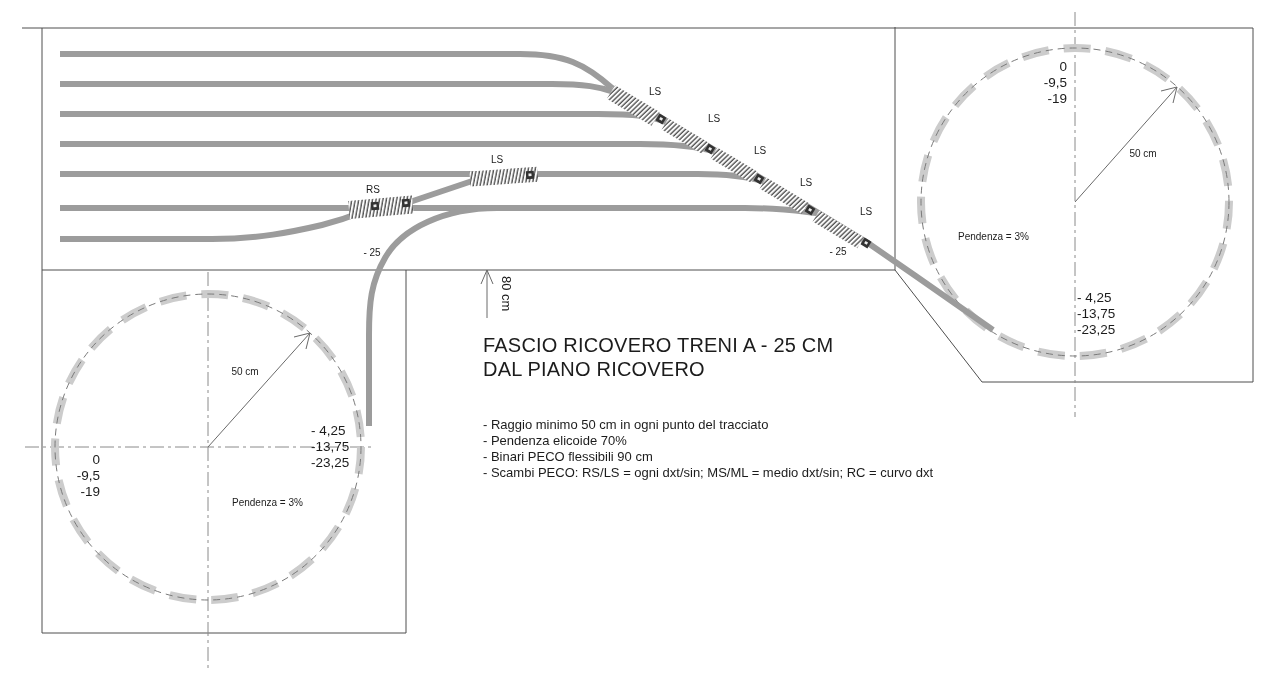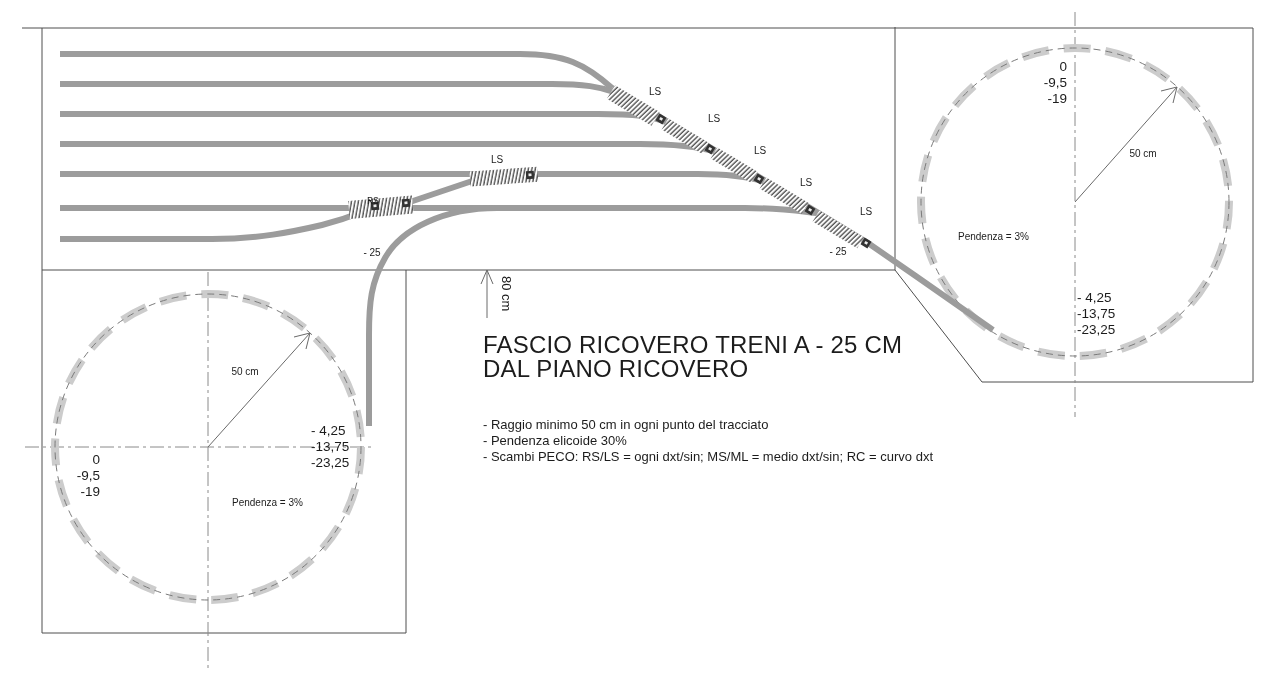--- a/index.html
+++ b/index.html
@@ -1,21 +1,21 @@
 <!DOCTYPE html>
 <html><head>
 <meta charset="utf-8">
 <style>
   html,body{margin:0;padding:0;background:#fff;}
   .stage{position:relative;width:1280px;height:687px;background:#ffffff;overflow:hidden;
          font-family:"Liberation Sans",sans-serif;color:#1c1c1c;}
   .stage svg{position:absolute;left:0;top:0;}
   .lbl{position:absolute;white-space:nowrap;font-size:10px;line-height:15px;}
   .c{transform:translateX(-50%);}
-  .title{font-size:24px;line-height:24px;letter-spacing:.2px;}
+  .title{font-size:20px;line-height:24px;letter-spacing:.2px;}
   .notes{font-size:13px;line-height:16px;}
   .levels{font-size:13.5px;line-height:16px;}
   .levels.right{text-align:right;}
   .rot90{transform:rotate(90deg);transform-origin:0 0;font-size:13px;}
   .borders path{stroke:#4e4e4e;stroke-width:1;fill:none;}
   .cl path{stroke:#8a8a8a;stroke-width:1;fill:none;stroke-dasharray:14 4 3 4;}
   .helix-thick{stroke:#cccccc;stroke-width:8;fill:none;stroke-dasharray:27 15;}
   .helix-thin{stroke:#7a7a7a;stroke-width:1;fill:none;stroke-dasharray:7 5;}
   .trk path{stroke:#9c9c9c;stroke-width:6;fill:none;stroke-linecap:butt;}
   .sw rect{fill:url(#hatch);}
@@ -139,25 +139,26 @@
     </g>
   </svg>
 
   <div class="lbl title" style="left:483px;top:333px;">
     <div>FASCIO RICOVERO TRENI A - 25 CM</div>
     <div>DAL PIANO RICOVERO</div>
   </div>
 
   <div class="lbl notes" style="left:483px;top:417px;">
     <div>- Raggio minimo 50 cm in ogni punto del tracciato</div>
-    <div>- Pendenza elicoide 30%</div>
+    <div>- Pendenza elicoide 70%</div>
+    <div>- Binari PECO flessibili 90 cm</div>
     <div>- Scambi PECO: RS/LS = ogni dxt/sin; MS/ML = medio dxt/sin; RC = curvo dxt</div>
   </div>
 
-  <div class="lbl c" style="left:373px;top:194px;font-family:Liberation Mono, monospace;">RS</div>
+  <div class="lbl c" style="left:373px;top:182px;">RS</div>
   <div class="lbl c" style="left:497px;top:152px;">LS</div>
   <div class="lbl c" style="left:655px;top:84px;">LS</div>
   <div class="lbl c" style="left:714px;top:111px;">LS</div>
   <div class="lbl c" style="left:760px;top:143px;">LS</div>
   <div class="lbl c" style="left:806px;top:175px;">LS</div>
   <div class="lbl c" style="left:866px;top:204px;">LS</div>
 
   <div class="lbl c" style="left:372px;top:245px;">- 25</div>
   <div class="lbl c" style="left:838px;top:244px;">- 25</div>
 

